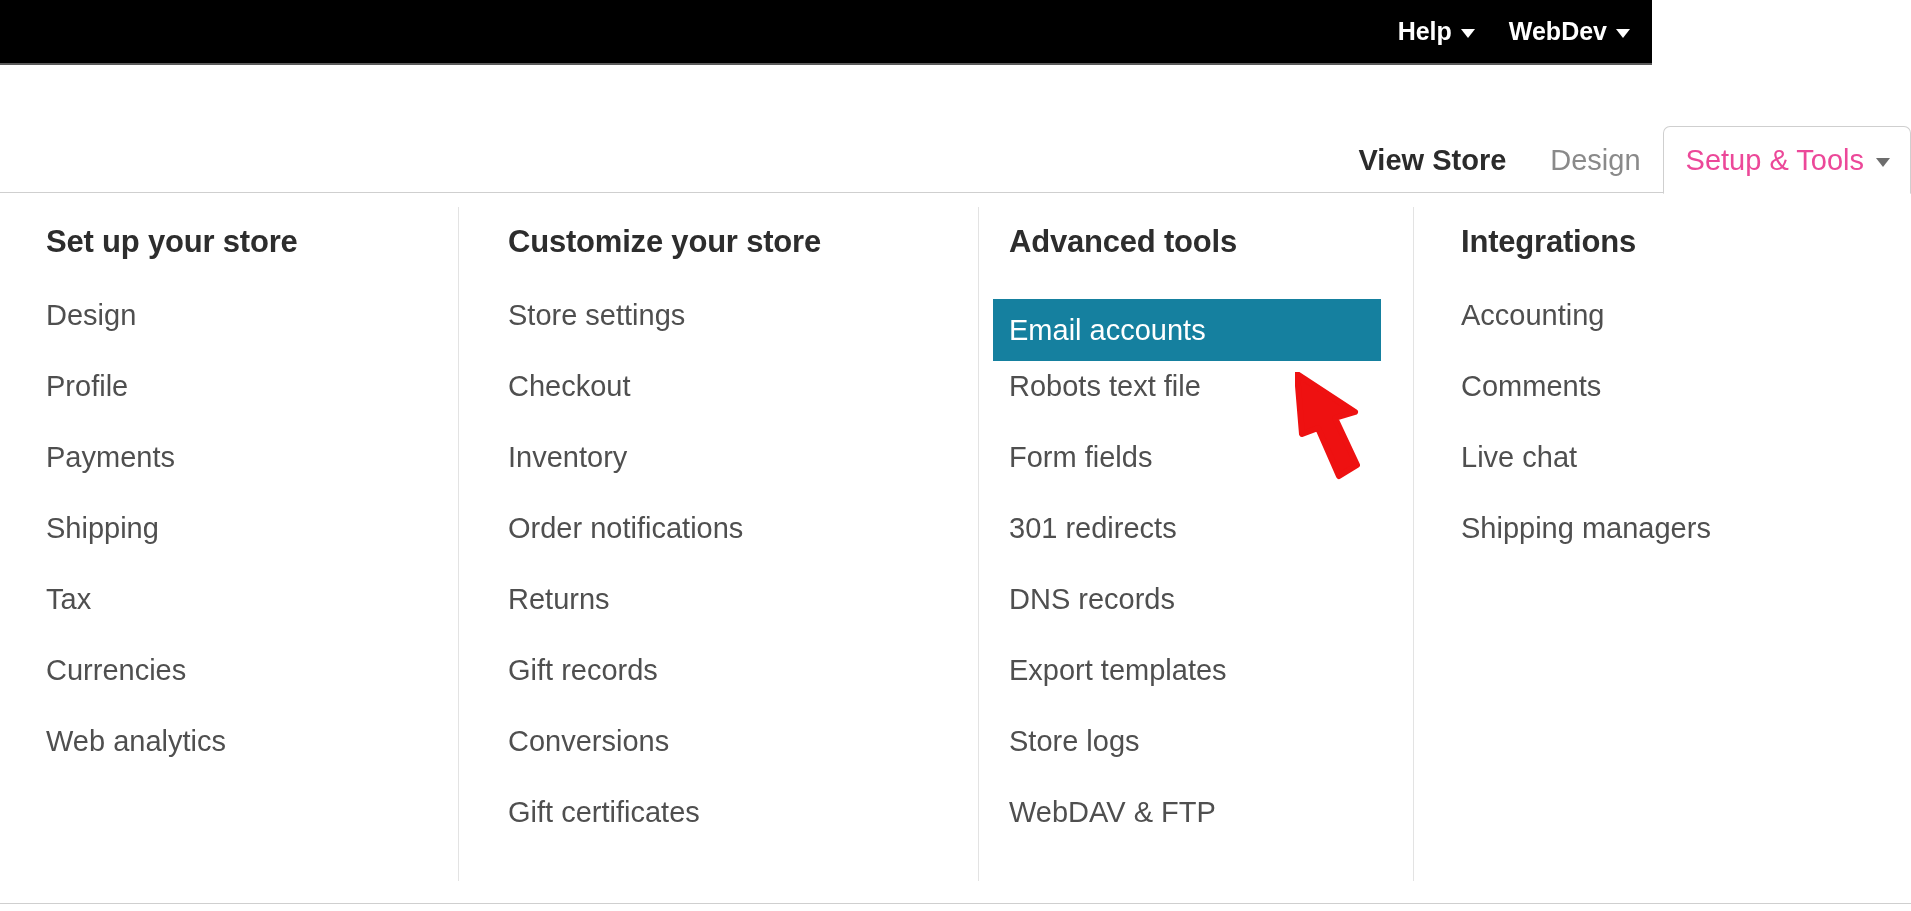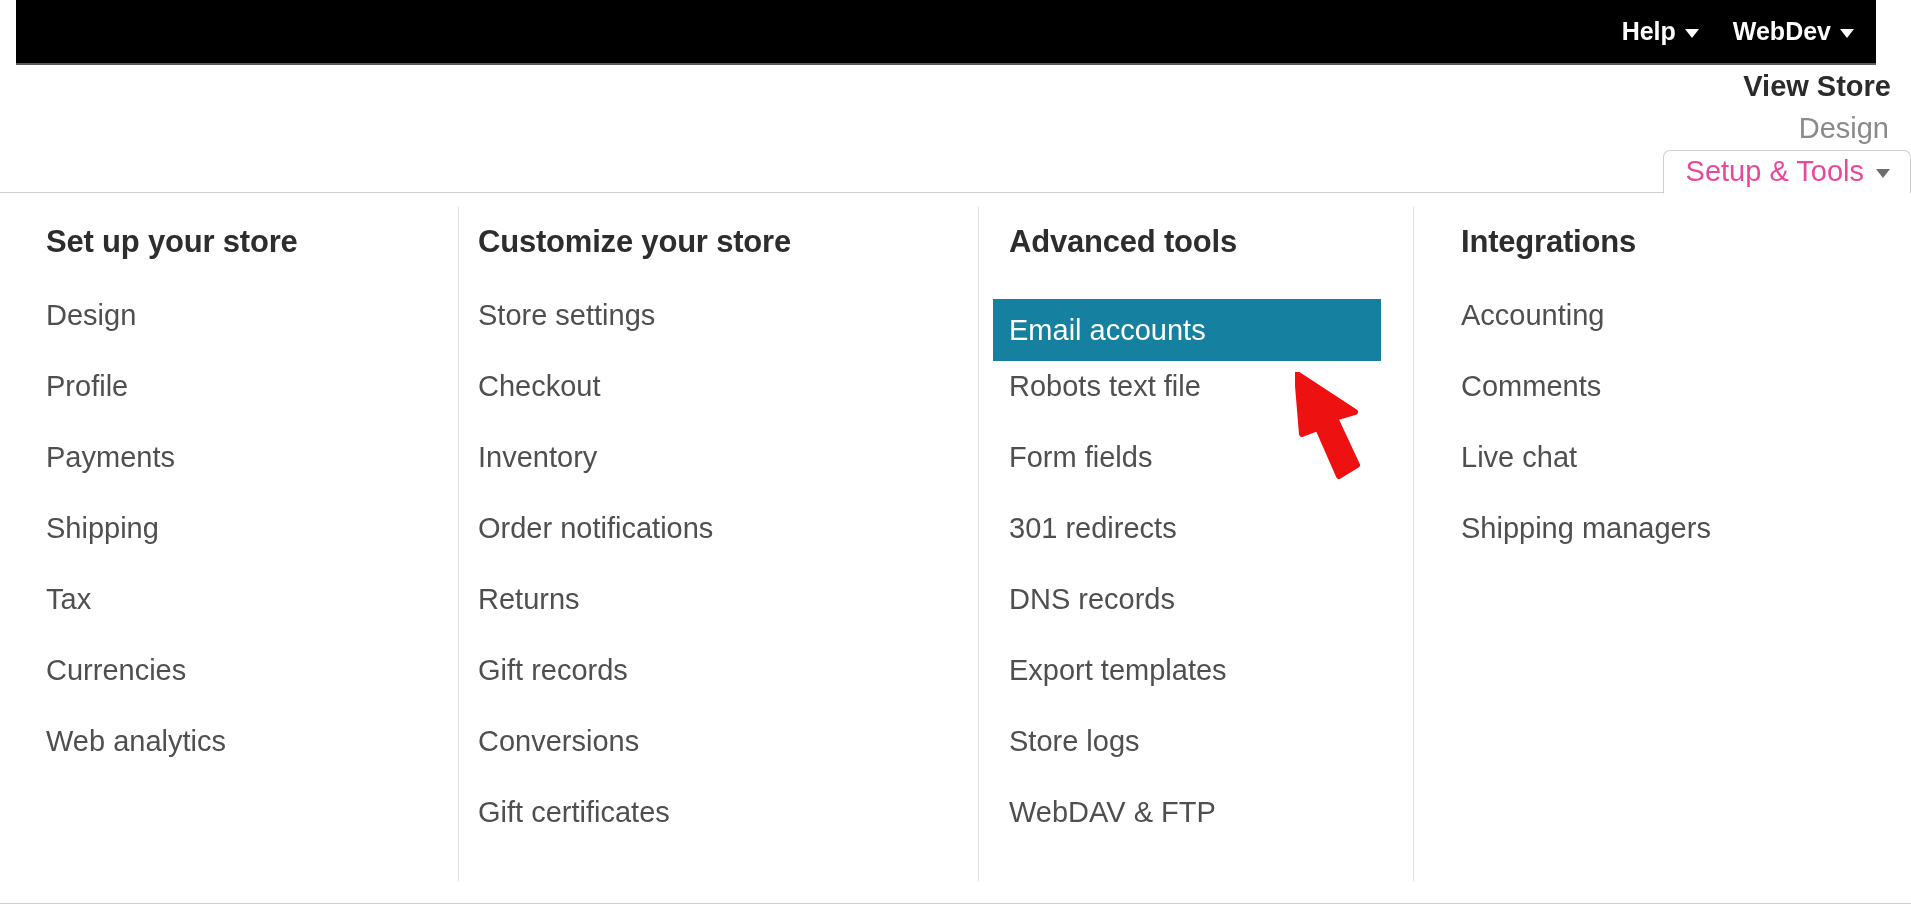--- a/index.html
+++ b/index.html
@@ -8,22 +8,22 @@
     width: 1911px;
     height: 911px;
     background: #ffffff;
     font-family: "Liberation Sans", sans-serif;
     overflow: hidden;
   }
 
   
   .topbar {
     position: absolute;
-    top: 0; left: 16px;
-    width: 1860px;
+    top: 0; left: 0;
+    width: 1652px;
     height: 65px;
     background: #000000;
     border-bottom: 2px solid #5a5a5a;
   }
   .topbar-right {
     position: absolute;
     right: 22px;
     top: 0;
     height: 63px;
     display: flex;
@@ -57,21 +57,20 @@
     height: 128px;
     background: #ffffff;
   }
   .tabs {
     position: absolute;
     right: 0;
     bottom: 0;
     display: flex;
     align-items: flex-end;
     height: 128px;
-    flex-direction: column;
   }
   .tab {
     font-size: 29px;
     padding: 0 24px;
     height: 66px;
     display: flex;
     align-items: center;
     cursor: pointer;
     white-space: nowrap;
     background: transparent;
@@ -128,21 +127,21 @@
   .col + .col::before {
     content: "";
     position: absolute;
     left: 0;
     top: 14px;
     bottom: 22px;
     width: 1px;
     background: #e3e3e3;
   }
   .col1 { width: 460px; padding-left: 48px; }
-  .col2 { width: 520px; padding-left: 20px; }
+  .col2 { width: 520px; padding-left: 50px; }
   .col3 { width: 435px; padding-left: 31px; }
   .col4 { width: 500px; padding-left: 48px; }
 
   .col-title {
     font-size: 31px;
     font-weight: bold;
     color: #2d2d2d;
     margin-bottom: 42px;
     line-height: 1;
     letter-spacing: -0.2px;

